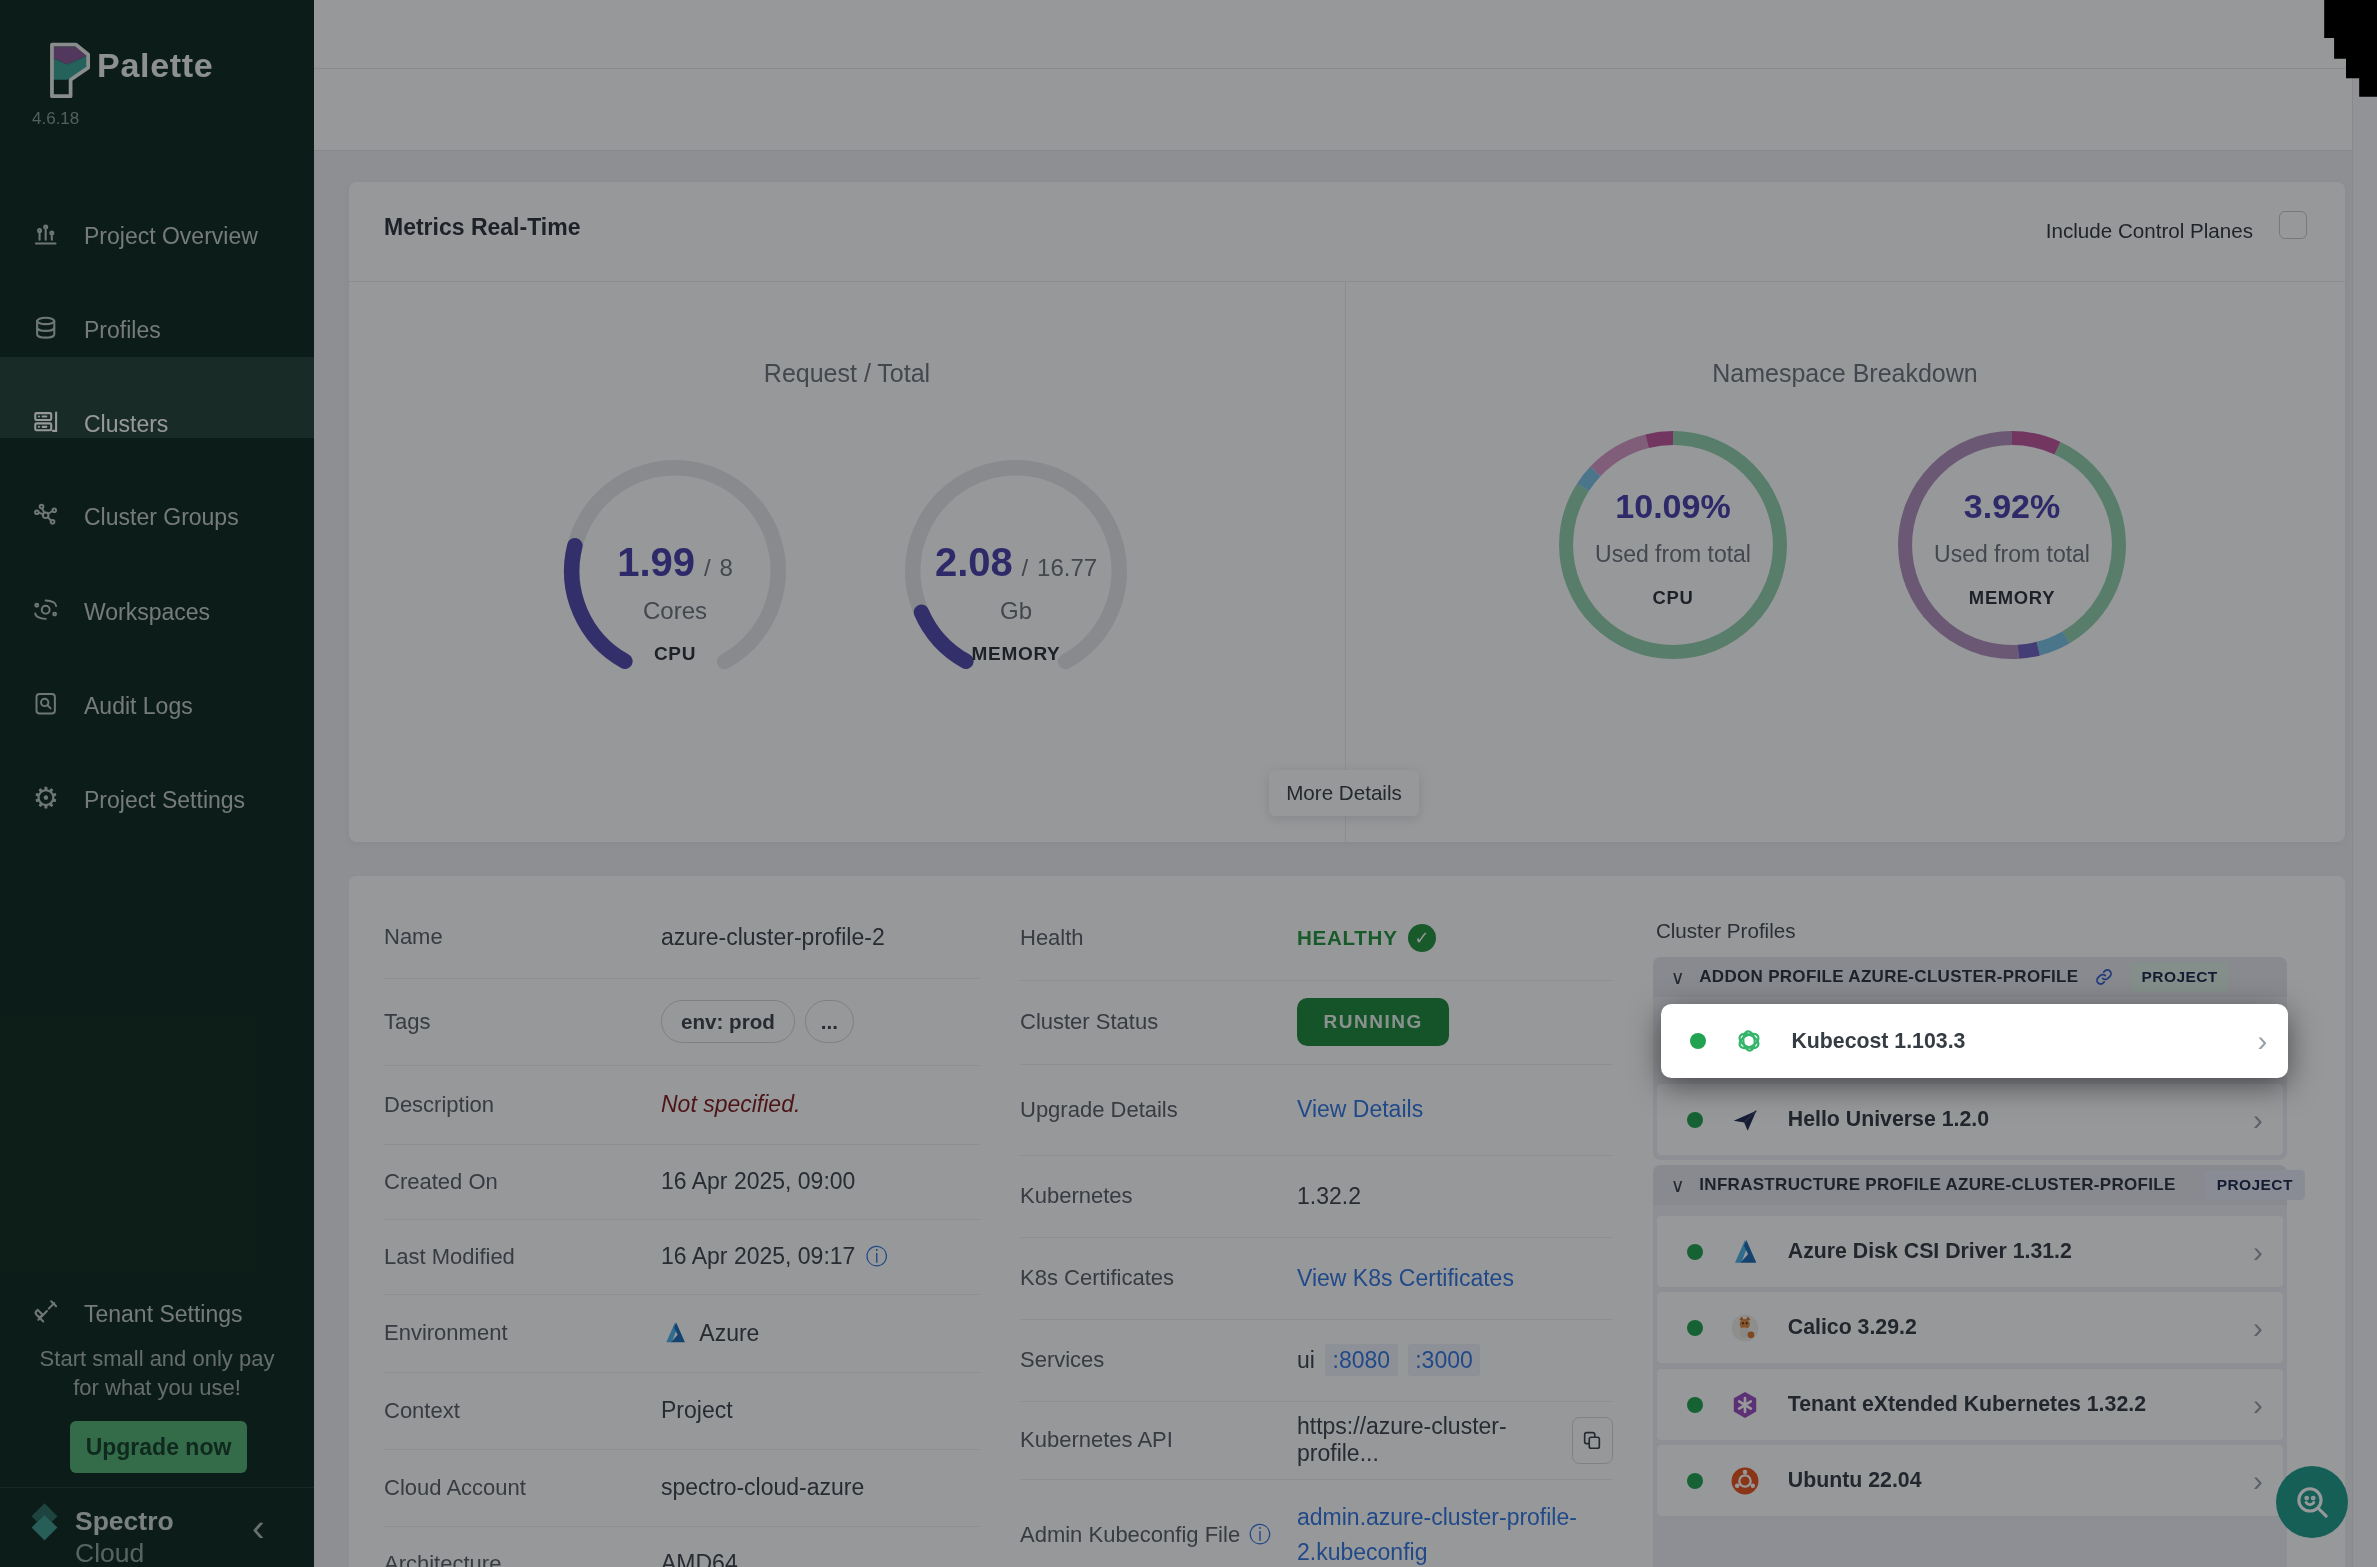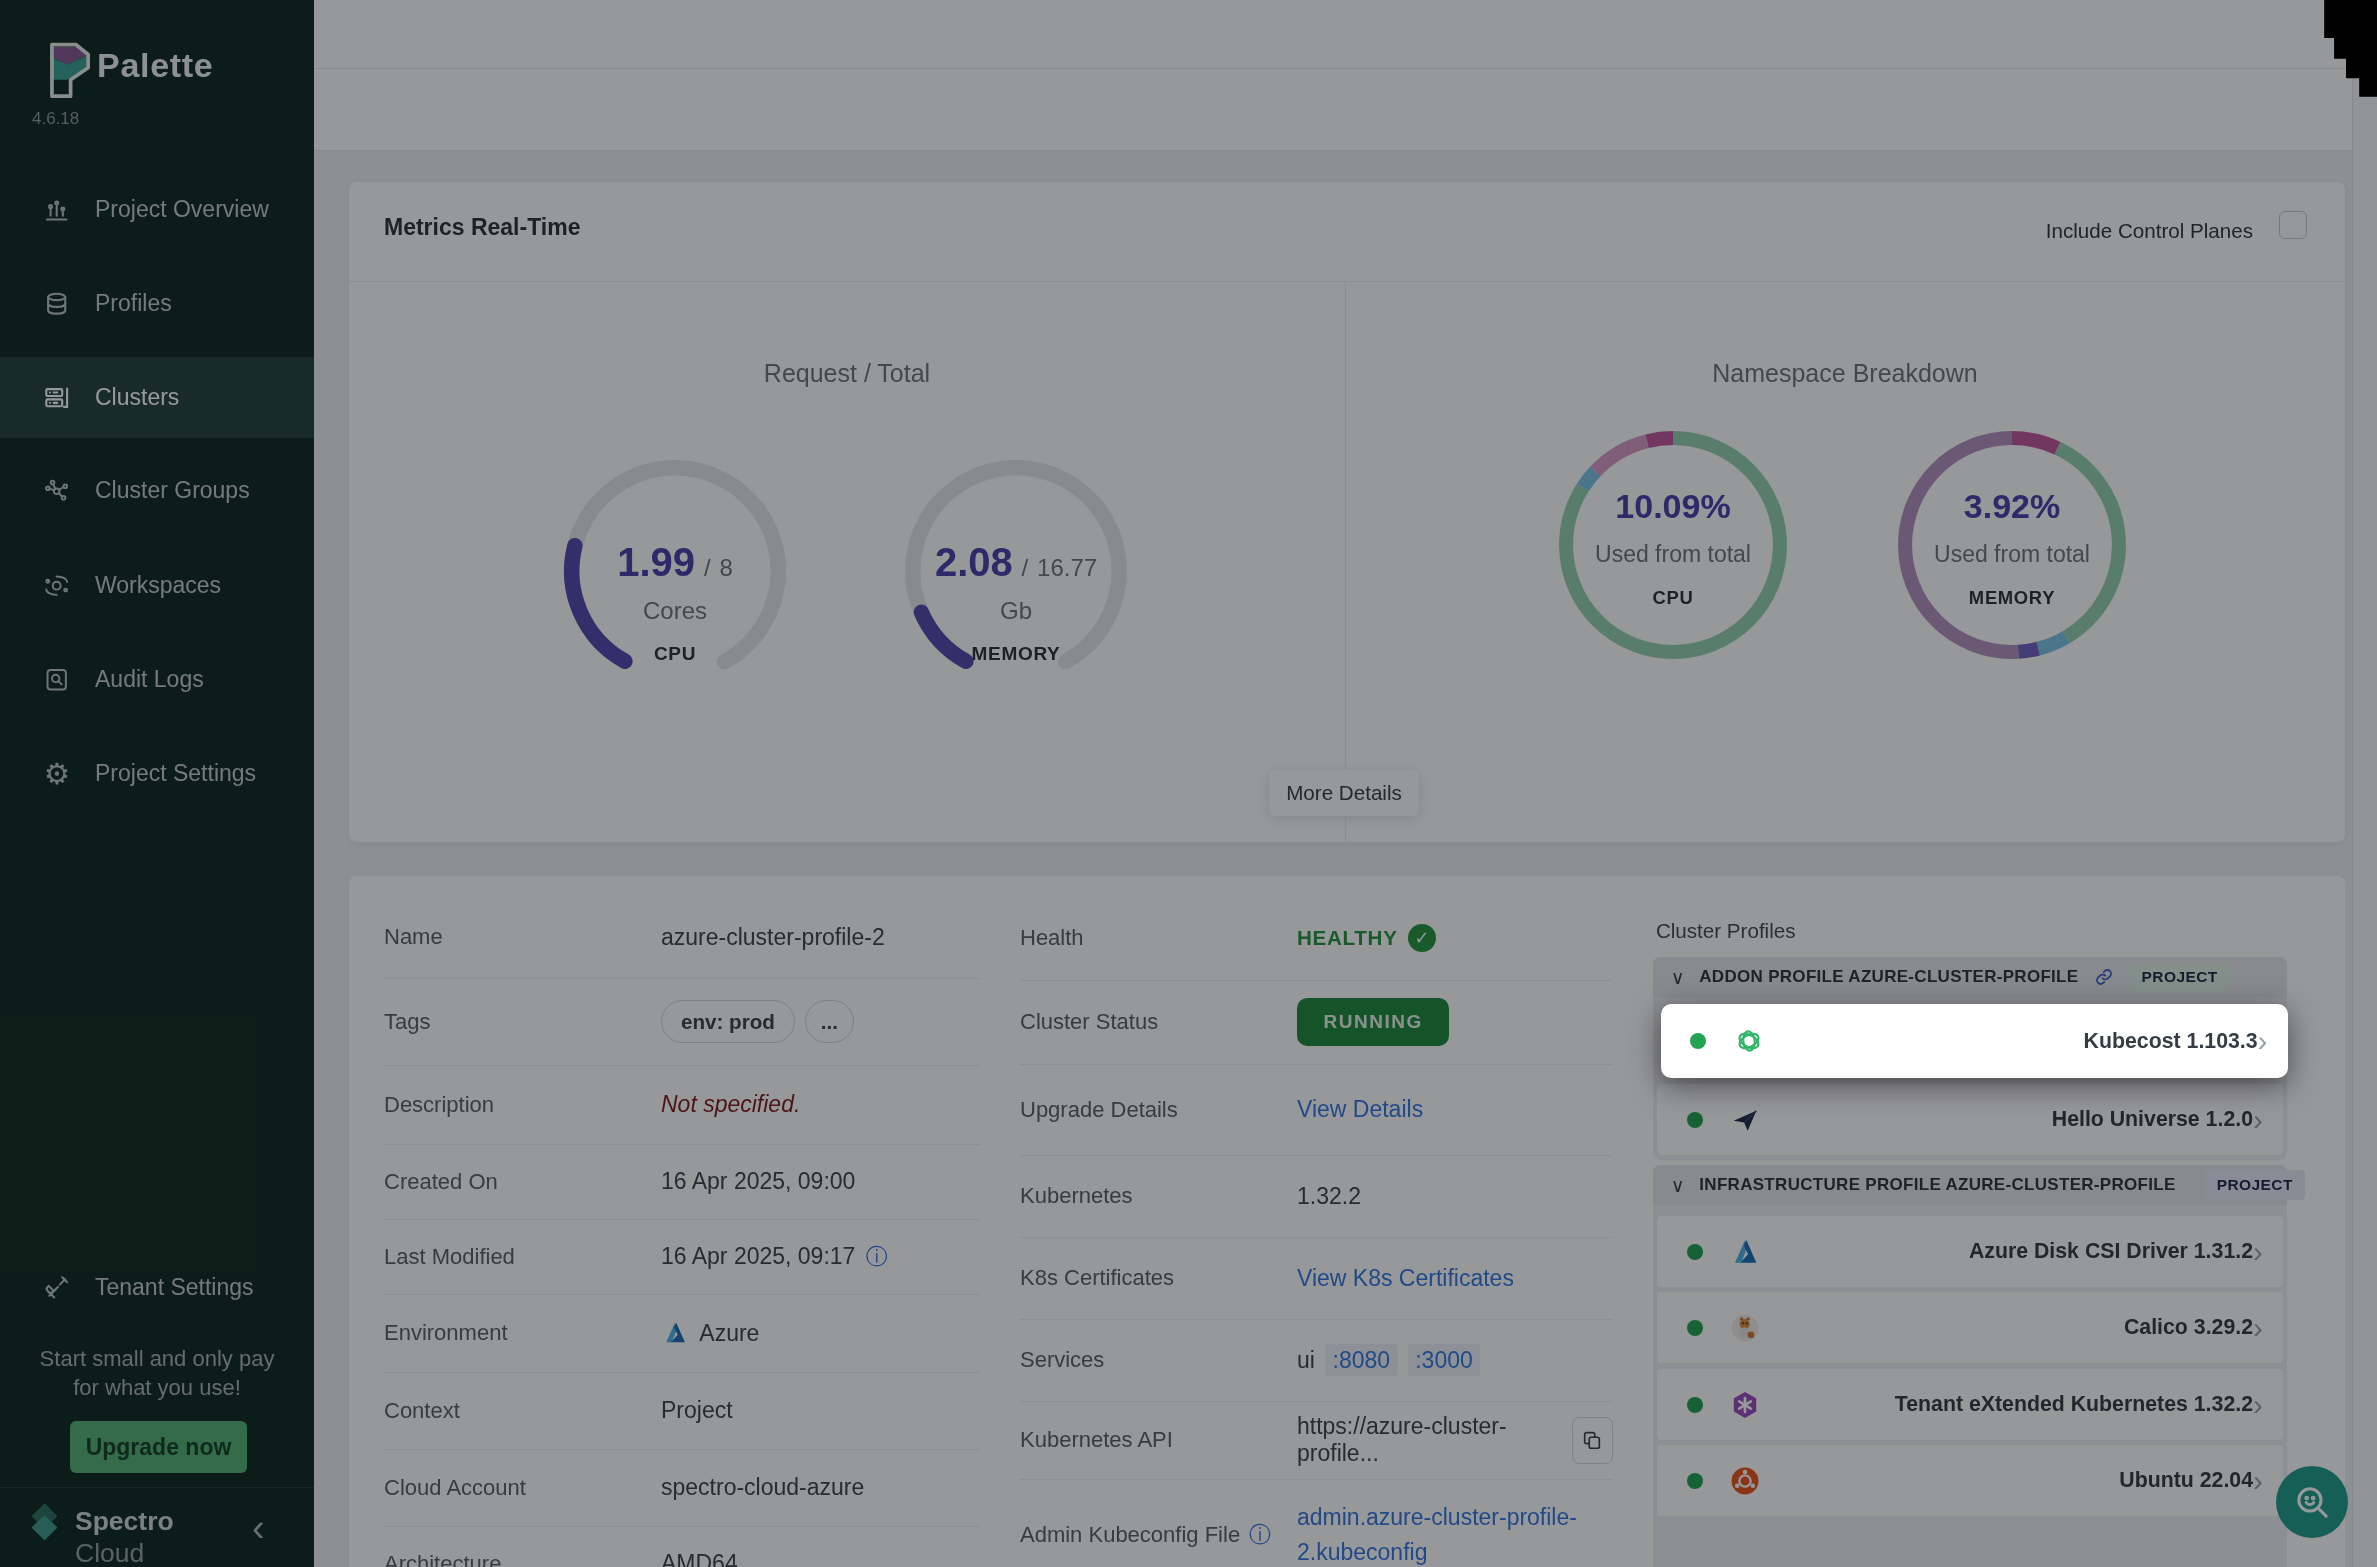--- a/index.html
+++ b/index.html
@@ -5,21 +5,21 @@
   * { margin:0; padding:0; box-sizing:border-box; }
   html,body { background:#222; }
   body { font-family:"Liberation Sans", sans-serif; }
   #screen { position:relative; width:2377px; height:1568px; background:#eef0f3; overflow:hidden; }
   .abs { position:absolute; }
 
   
   .sidebar { left:0; top:0; width:314px; height:1568px; background:#112a20; z-index:5; }
   .logo-text { left:97px; top:46px; font-size:34px; font-weight:bold; color:#eef2f0; letter-spacing:0.7px; }
   .version { left:32px; top:109px; font-size:17px; color:#8b9e96; }
-  .nav-item { left:0; width:314px; height:81px; display:flex; align-items:center; padding-left:41px; gap:22px; cursor:pointer; }
+  .nav-item { left:0; width:314px; height:81px; display:flex; align-items:flex-end; padding-left:30px; gap:22px; cursor:pointer; }
   .nav-item.active { background:#27443a; }
   .nav-icon { width:32px; height:32px; color:#b9c7c0; flex:0 0 32px; display:flex; align-items:center; justify-content:center; }
   .nav-item.active .nav-icon { color:#ffffff; }
   .nav-label { font-size:23px; color:#c3cdc8; }
   .nav-item.active .nav-label { color:#ffffff; }
   .promo-line { left:0; width:314px; text-align:center; font-size:22px; color:#a9b6b0; }
   .upgrade-btn { left:70px; top:1421px; width:177px; height:52px; background:#55b273; border-radius:5.9px; display:flex; align-items:center; justify-content:center; font-size:23px; font-weight:600; color:#17402a; cursor:pointer; }
   .footer-div { left:0; top:1487px; width:314px; height:0.7px; background:rgba(255,255,255,0.10); }
   .brand1 { left:75px; top:1506px; font-size:26.5px; font-weight:600; color:#cdd7d2; }
   .brand2 { left:75px; top:1538px; font-size:26.5px; color:#93a59d; }
@@ -95,21 +95,21 @@
   .cp-group { width:634px; background:#f0f0f4; border-radius:7.4px; }
   .cp-header { height:40px; background:#e7e7ec; border-radius:7.4px 7.4px 0 0; display:flex; align-items:center; padding:0 17.7px; gap:14.7px; }
   .cp-chev { font-size:19px; color:#3c424a; }
   .cp-name { font-size:17px; font-weight:700; color:#2f3540; letter-spacing:0.3px; white-space:nowrap; }
   .cp-badge { border-radius:4.4px; padding:5.9px 11.8px; font-size:15.5px; font-weight:800; color:#1e2a4a; letter-spacing:0.4px; }
   .badge-mint { background:#dff0e6; }
   .badge-lav { background:#e7eaf6; }
   .cp-row { left:4.4px; width:626px; height:71px; background:#fff; border-radius:4.4px; display:flex; align-items:center; cursor:pointer; }
   .cp-dot { width:16px; height:16px; border-radius:50%; background:#21a352; margin-left:29.4px; flex:0 0 16px; }
   .cp-icon { width:35px; height:35px; margin-left:25px; flex:0 0 35px; display:flex; align-items:center; justify-content:center; }
-  .cp-rowlabel { font-size:21.3px; font-weight:600; color:#363c44; margin-left:25px; flex:1;text-align:right; }
+  .cp-rowlabel { font-size:21.3px; font-weight:600; color:#363c44; margin-left:25px; flex:1; }
   .cp-rowchev { font-size:29.4px; color:#9aa0a8; margin-right:20.6px; }
 
   
   .spotlight { left:1661px; top:1004px; width:627px; height:74px; background:#fff; border-radius:10.3px; box-shadow:0 7.4px 29.4px rgba(0,0,0,0.5); display:flex; align-items:center; z-index:60; cursor:pointer; }
 
   
   .scroll-strip { left:2352px; top:0; width:25px; height:1568px; background:#f7f7f9; border-left:0.7px solid #e7e7eb; z-index:6; }
   .overlay { left:0; top:0; width:2377px; height:1568px; background:rgba(8,10,14,0.42); z-index:50; pointer-events:none; }
   .fab { left:2276px; top:1466px; width:72px; height:72px; border-radius:50%; background:#1f9e8c; display:flex; align-items:center; justify-content:center; cursor:pointer; z-index:7; }
   .corner { left:2311px; top:0; width:66px; height:103px; background:#000; z-index:70;

